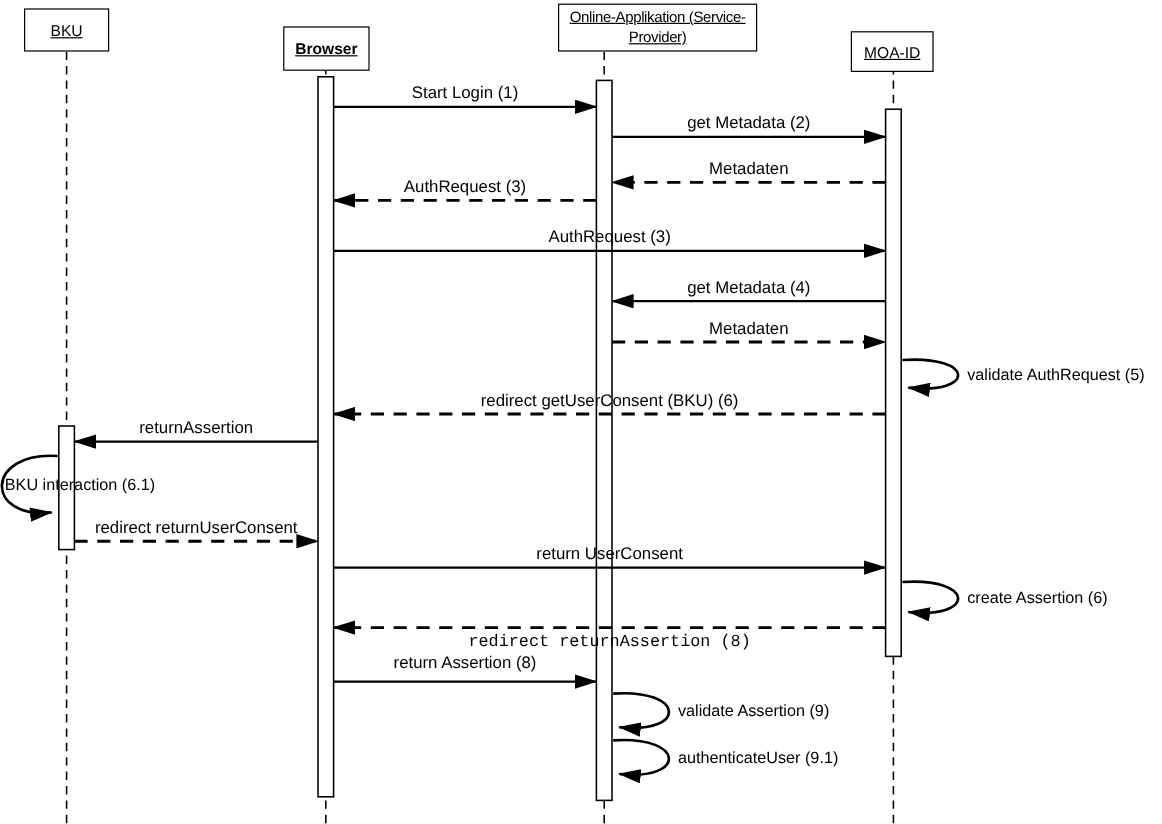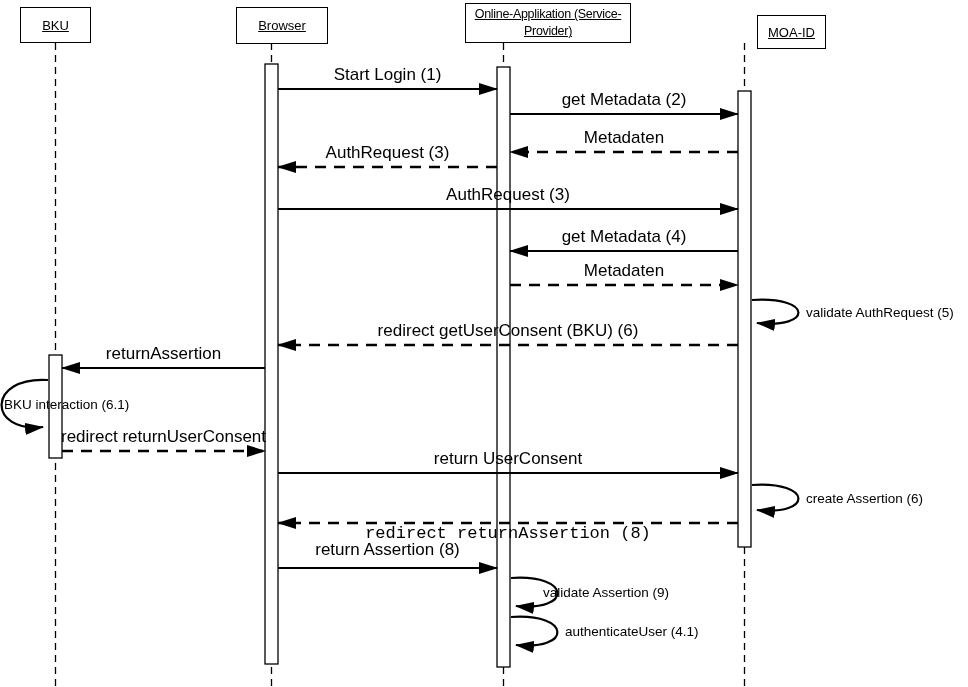--- a/index.html
+++ b/index.html
@@ -24,21 +24,21 @@
     justify-content: center;
     text-align: center;
     font-size: 13px;
     line-height: 17px;
     padding: 1px 3px;
   }
   .actor-box.wide { font-size: 12.5px; letter-spacing: -0.3px; }
   .actor-label { text-decoration: underline; }
   .msg-label {
     position: absolute;
-    font-size: 17px;
+    font-size: 14px;
     white-space: nowrap;
     transform: translate(-50%, -100%);
   }
   .self-label {
     position: absolute;
     font-size: 13.5px;
     white-space: nowrap;
     transform: translateY(-50%);
   }
   .lifeline { stroke: #000; stroke-width: 1.3; stroke-dasharray: 7 5; fill: none; }
@@ -88,27 +88,27 @@
         <path d="M 752 485 C 813 481, 813 516, 757 510" class="self-loop" marker-end="url(#ah)"></path>
         <path d="M 511 578 C 572 574, 572 612, 516 606" class="self-loop" marker-end="url(#ah)"></path>
         <path d="M 511 617 C 572 613, 572 651, 516 645" class="self-loop" marker-end="url(#ah)"></path>
       </g>
   </svg>
 
   <div id="boxes">
     <div class="actor-box" style="left: 20px; top: 7px; width: 71px; height: 36px;">
       <span class="actor-label">BKU</span>
     </div>
-    <div class="actor-box" style="left: 236px; top: 7px; width: 92px; height: 37px;">
+    <div class="actor-box" style="left: 236px; top: 22px; width: 72px; height: 37px; font-weight: bold;">
       <span class="actor-label">Browser</span>
     </div>
     <div class="actor-box wide" style="left: 421px; top: 3px; width: 166px; height: 40px; margin-left: 44px;">
       <span class="actor-label">Online-Applikation (Service-Provider)</span>
     </div>
-    <div class="actor-box" style="left: 709px; top: 15px; width: 69px; height: 34px; margin-left: 48px;">
+    <div class="actor-box" style="left: 709px; top: 26px; width: 69px; height: 34px;">
       <span class="actor-label">MOA-ID</span>
     </div>
   </div>
 
   <div id="labels">
       <div class="msg-label" style="left: 387.5px; top: 85px;">Start Login (1)</div>
       <div class="msg-label" style="left: 624px; top: 110px;">get Metadata (2)</div>
       <div class="msg-label" style="left: 624px; top: 148px;">Metadaten</div>
       <div class="msg-label" style="left: 387.5px; top: 163px;">AuthRequest (3)</div>
       <div class="msg-label" style="left: 508px; top: 205px;">AuthRequest (3)</div>
@@ -116,16 +116,16 @@
       <div class="msg-label" style="left: 624px; top: 281px;">Metadaten</div>
       <div class="msg-label" style="left: 508px; top: 341px;">redirect getUserConsent (BKU) (6)</div>
       <div class="msg-label" style="left: 163.5px; top: 364px;">returnAssertion</div>
       <div class="msg-label" style="left: 163.5px; top: 447px; text-align: right;">redirect returnUserConsent</div>
       <div class="msg-label" style="left: 508px; top: 469px;">return UserConsent</div>
       <div class="msg-label" style="left: 508px; top: 543px; font-family: Liberation Mono, monospace;">redirect returnAssertion (8)</div>
       <div class="msg-label" style="left: 387.5px; top: 560px;">return Assertion (8)</div>
       <div class="self-label" style="left: 806px; top: 311.5px;">validate AuthRequest (5)</div>
       <div class="self-label" style="left: 4px; top: 403.5px;">BKU interaction (6.1)</div>
       <div class="self-label" style="left: 806px; top: 497.5px;">create Assertion (6)</div>
-      <div class="self-label" style="left: 543px; top: 592px; text-align: right;">validate Assertion (9)</div>
-      <div class="self-label" style="left: 565px; top: 631px;">authenticateUser (4.1)</div>
+      <div class="self-label" style="left: 565px; top: 592px; text-align: right;">validate Assertion (9)</div>
+      <div class="self-label" style="left: 565px; top: 631px;">authenticateUser (9.1)</div>
     </div>
 </div>
 
 </body></html>

